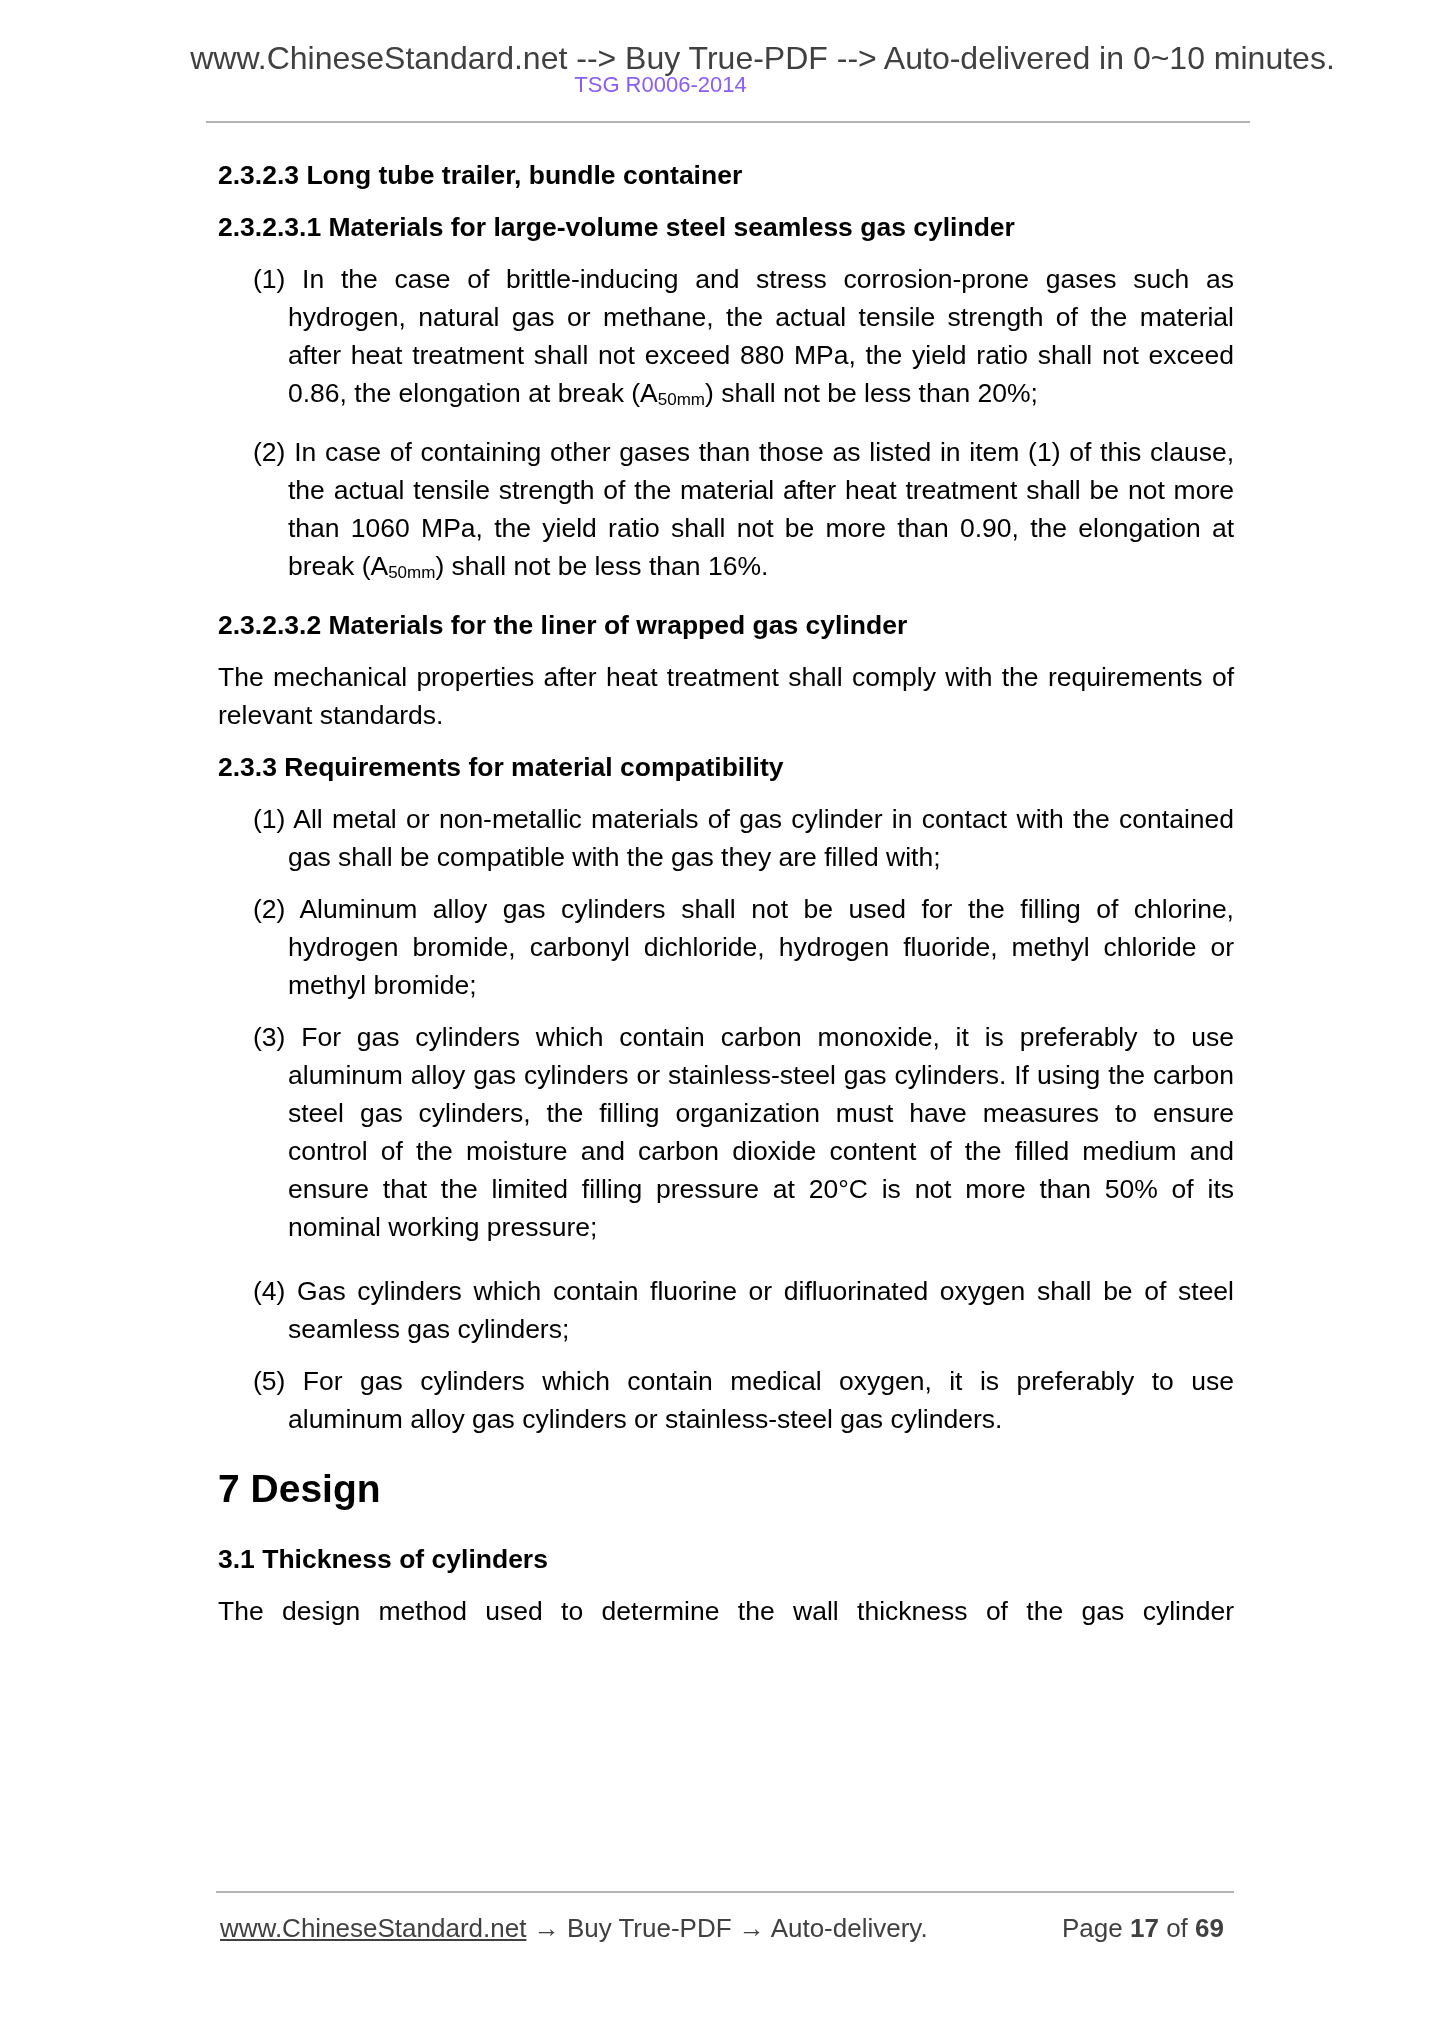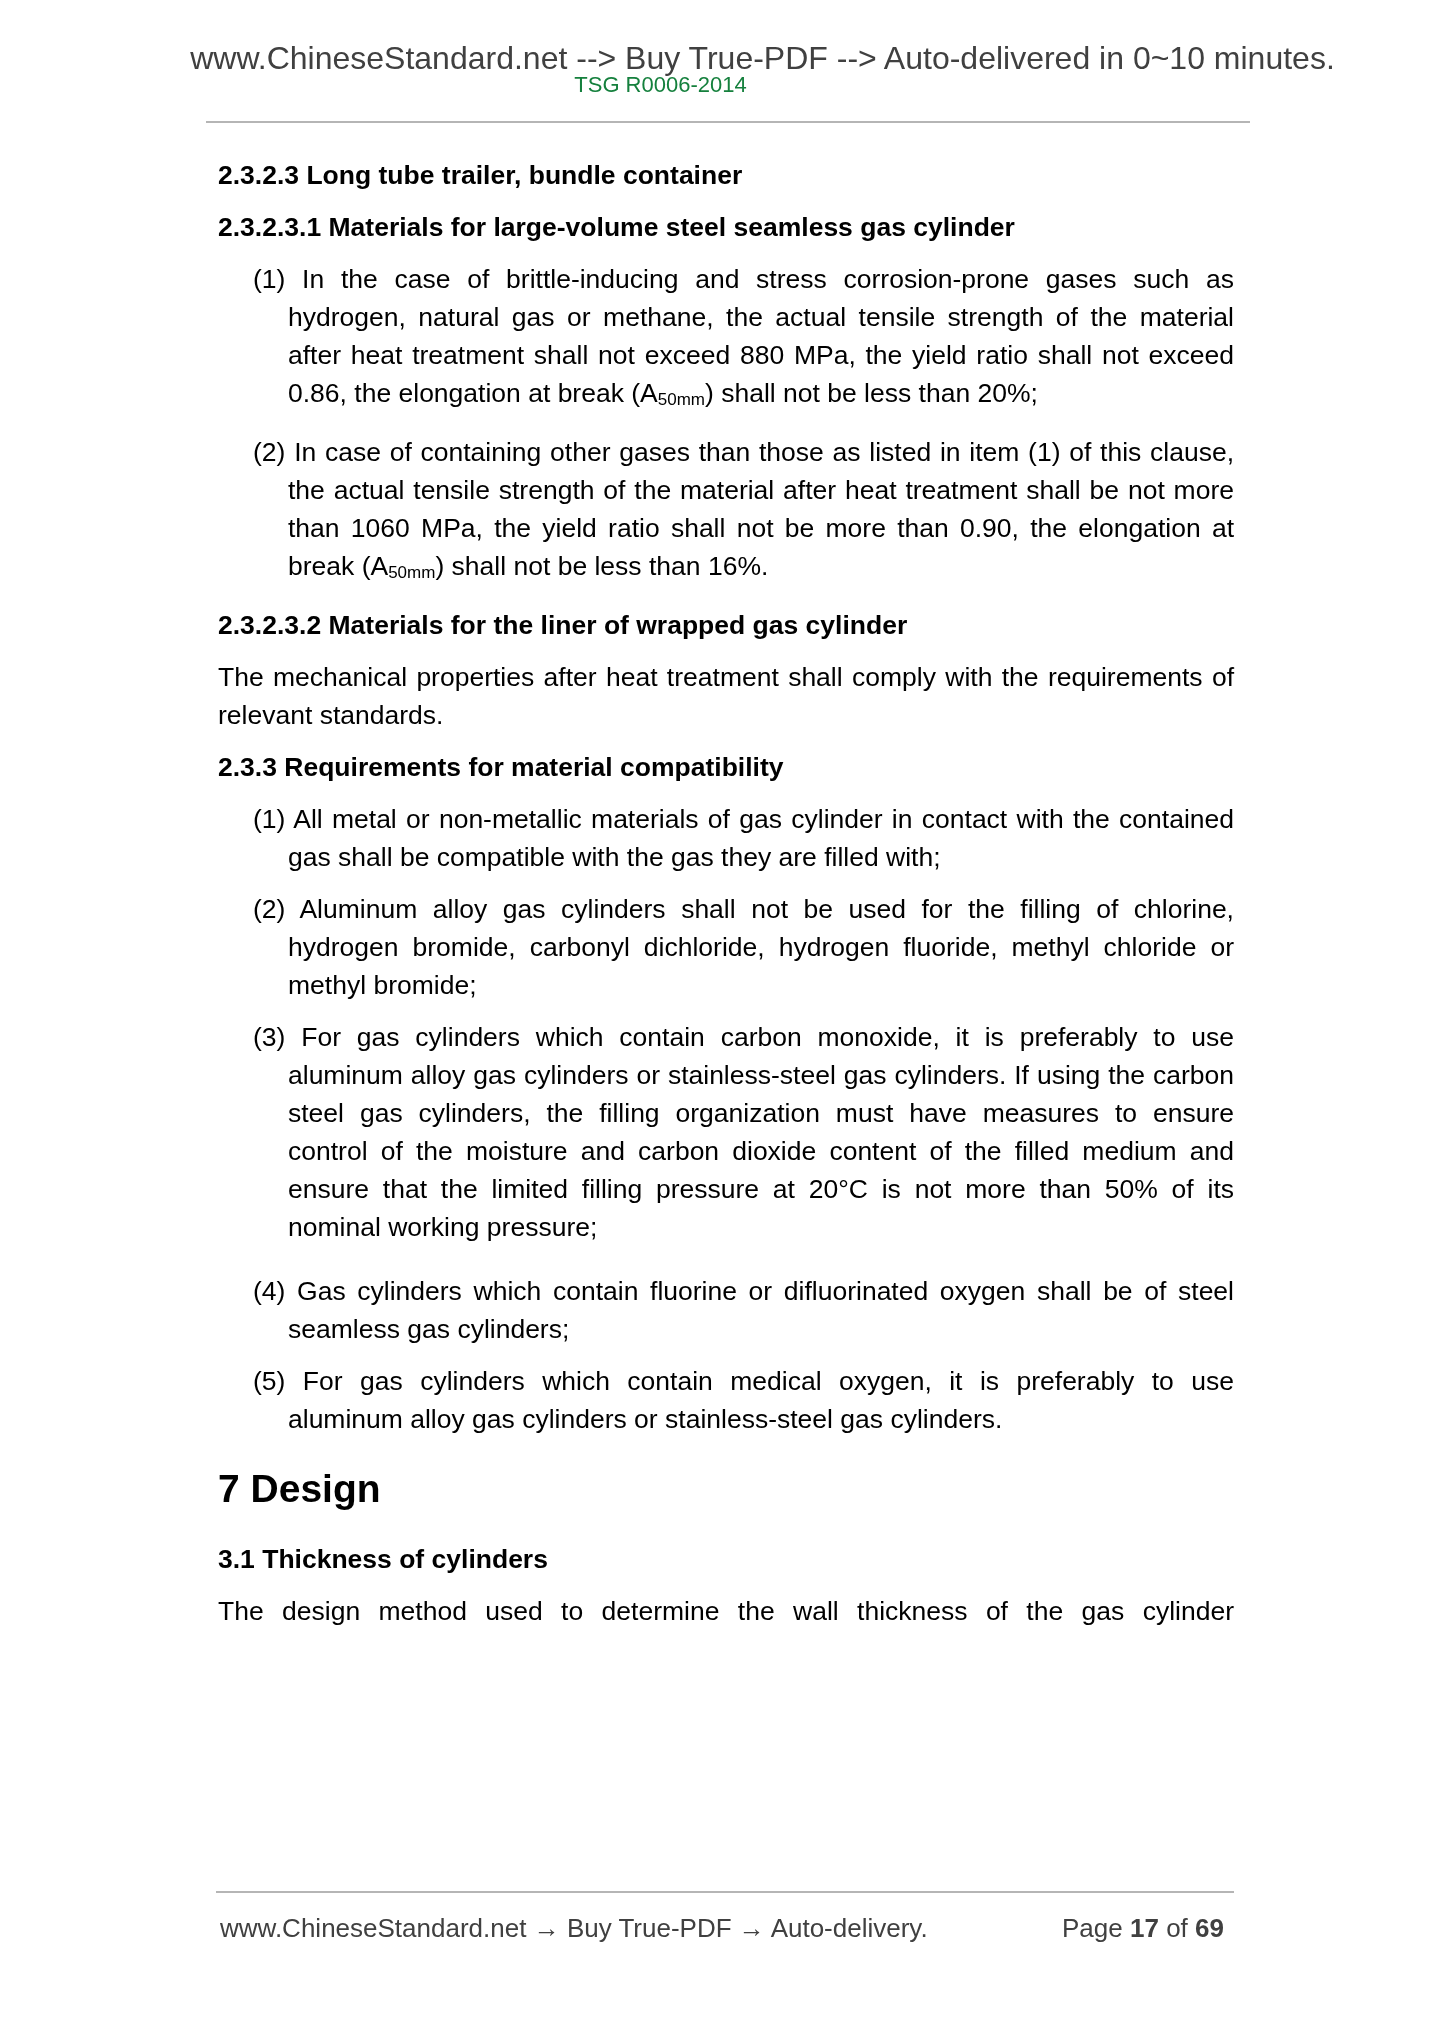--- a/index.html
+++ b/index.html
@@ -1,35 +1,35 @@
 <!DOCTYPE html>
 <html><head>
 <meta charset="utf-8">
 <style>
   html, body { margin: 0; padding: 0; background: #ffffff; }
   body { width: 1445px; height: 2044px; position: relative; overflow: hidden;
          font-family: "Liberation Sans", sans-serif; color: #000; }
   .banner { position: absolute; left: 0; width: 1445px; text-align: center;
             top: 38px; font-size: 32px; color: #404040; letter-spacing: 0; line-height: 40px; padding-left: 40px; }
   .docid { position: absolute; left: 0; width: 1321px; text-align: center;
-           top: 72px; font-size: 22px; color: #15803d; line-height: 26px; }
+           top: 72px; font-size: 22px; color: #8b5cf6; line-height: 26px; }
   .hr-top { position: absolute; left: 206px; width: 1044px; top: 121px; height: 0;
             border-top: 2px solid #b5b5b5; }
   .content { position: absolute; left: 218px; top: 156px; width: 1016px; }
   .h4 { font-weight: bold; font-size: 26.5px; line-height: 38px; margin: 0; }
   .h1 { font-weight: bold; font-size: 39px; line-height: 46px; margin: 0; }
   .p { font-size: 26.5px; line-height: 38px; text-align: justify; margin: 0; }
   .item { font-size: 26.5px; line-height: 38px; text-align: justify;
           padding-left: 70px; text-indent: -35px; margin: 0; }
   .sub { font-size: 17px; vertical-align: -3px; }
   .hr-bot { position: absolute; left: 216px; width: 1018px; top: 1891px; height: 0;
             border-top: 2px solid #b5b5b5; }
   .footer { position: absolute; left: 220px; top: 1911px; width: 1014px; height: 34px;
             font-size: 26px; color: #404040; line-height: 34px; }
-  .footer .link { color: #404040; }
+  .footer .link { text-decoration: underline; color: #404040; }
   .footer .right { position: absolute; right: 10px; top: 0; }
   .footer .num { font-weight: bold; }
 </style>
 </head>
 <body>
 
 <div class="banner">www.ChineseStandard.net --&gt; Buy True-PDF --&gt; Auto-delivered in 0~10 minutes.</div>
 <div class="docid">TSG R0006-2014</div>
 <div class="hr-top"></div>
 

